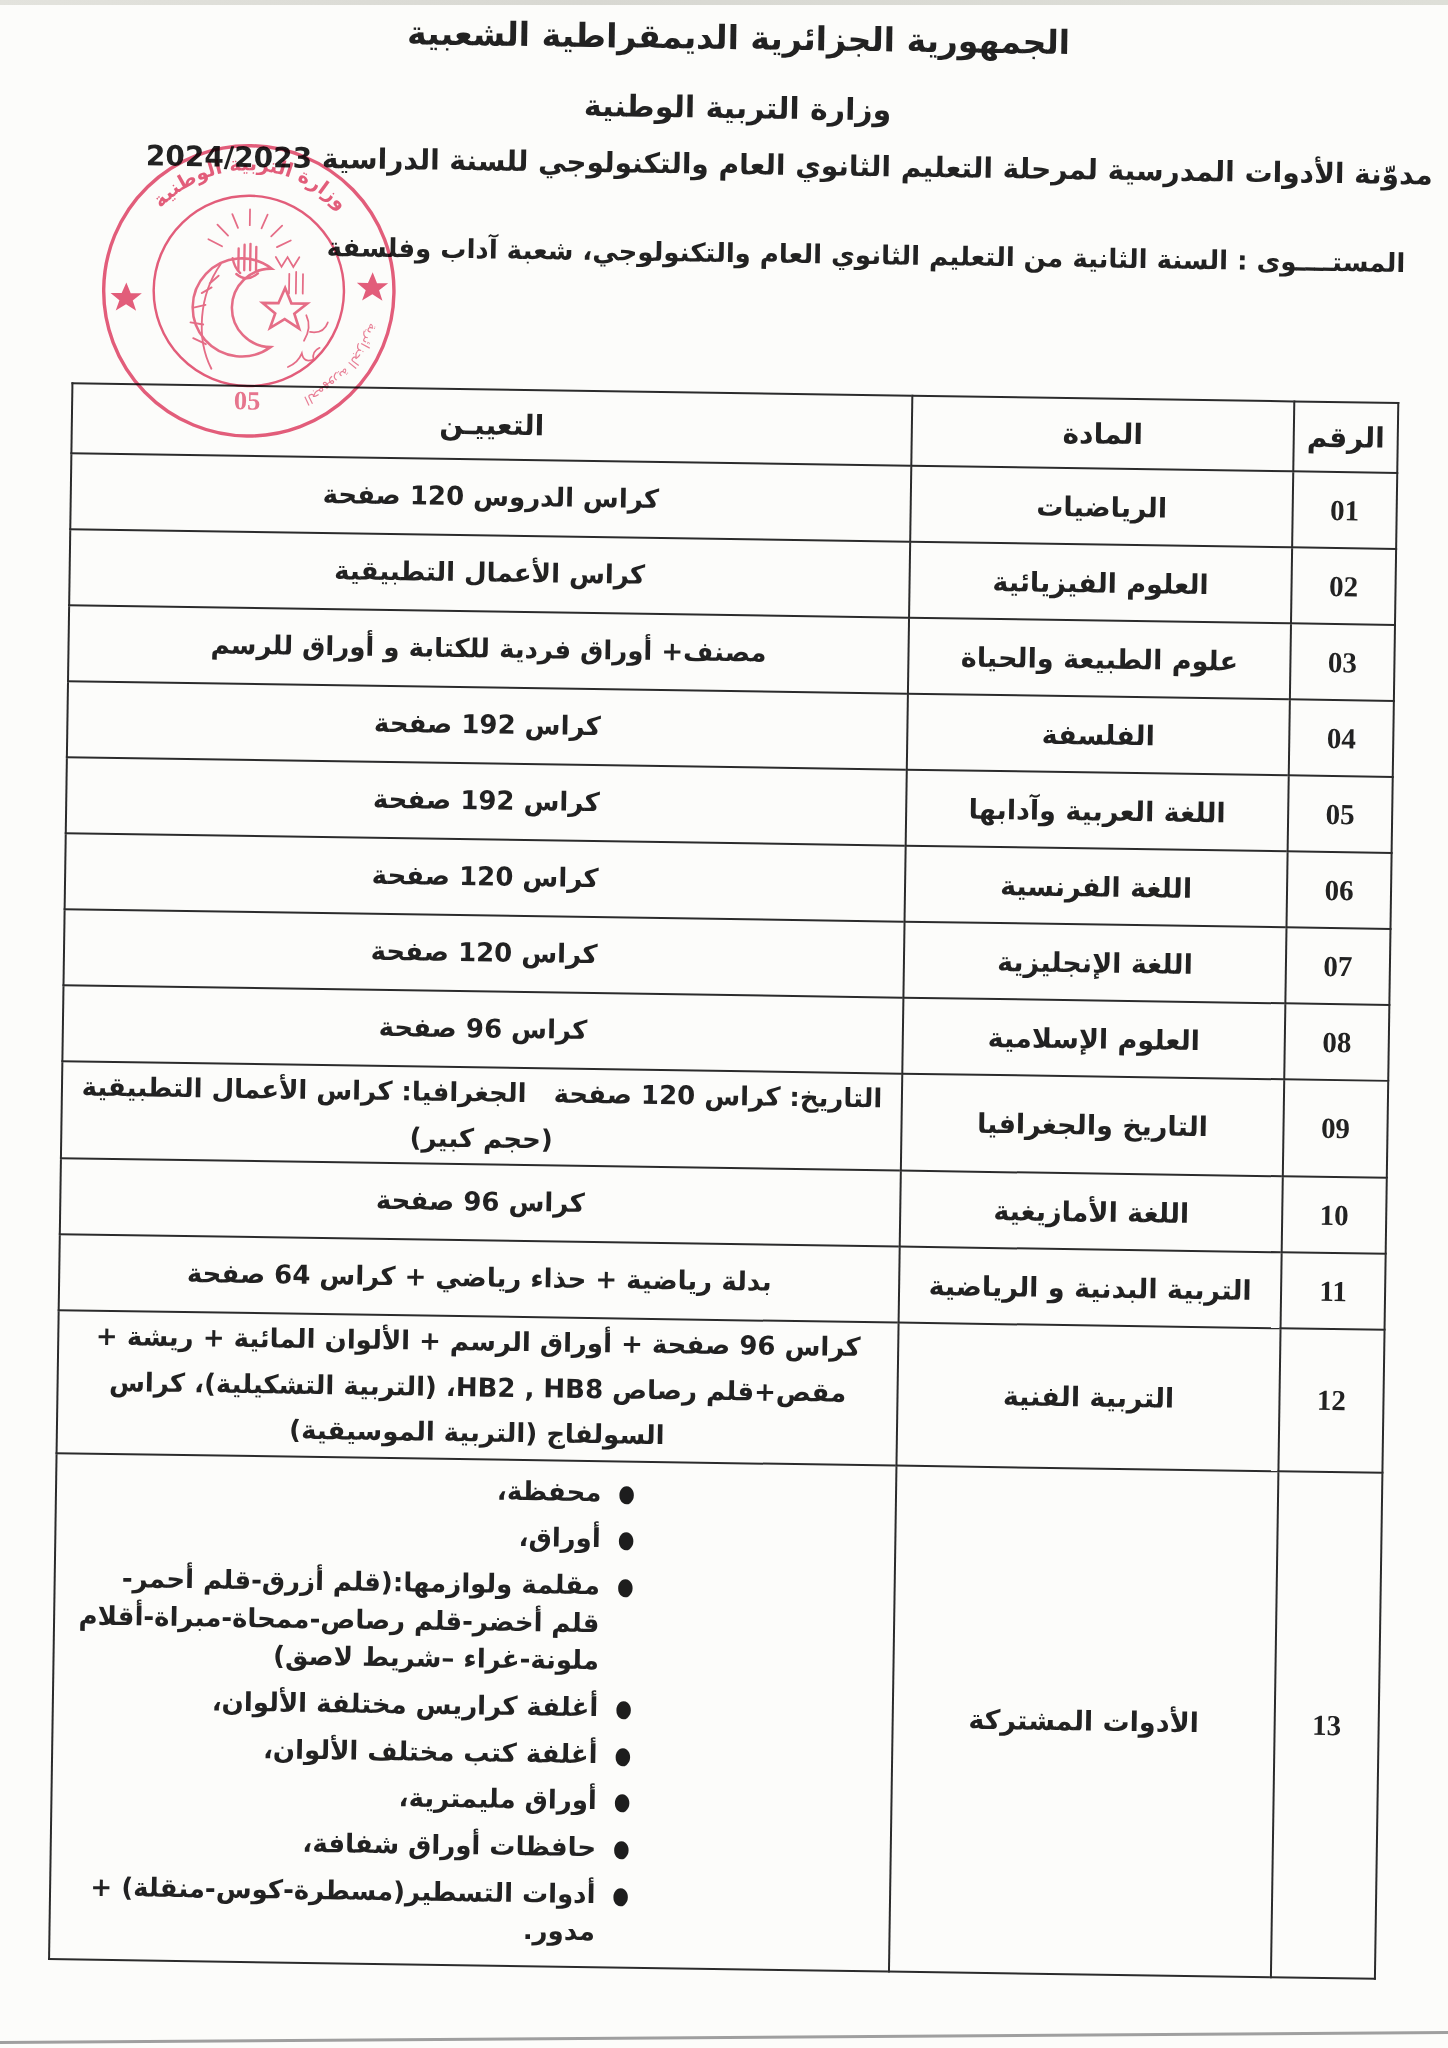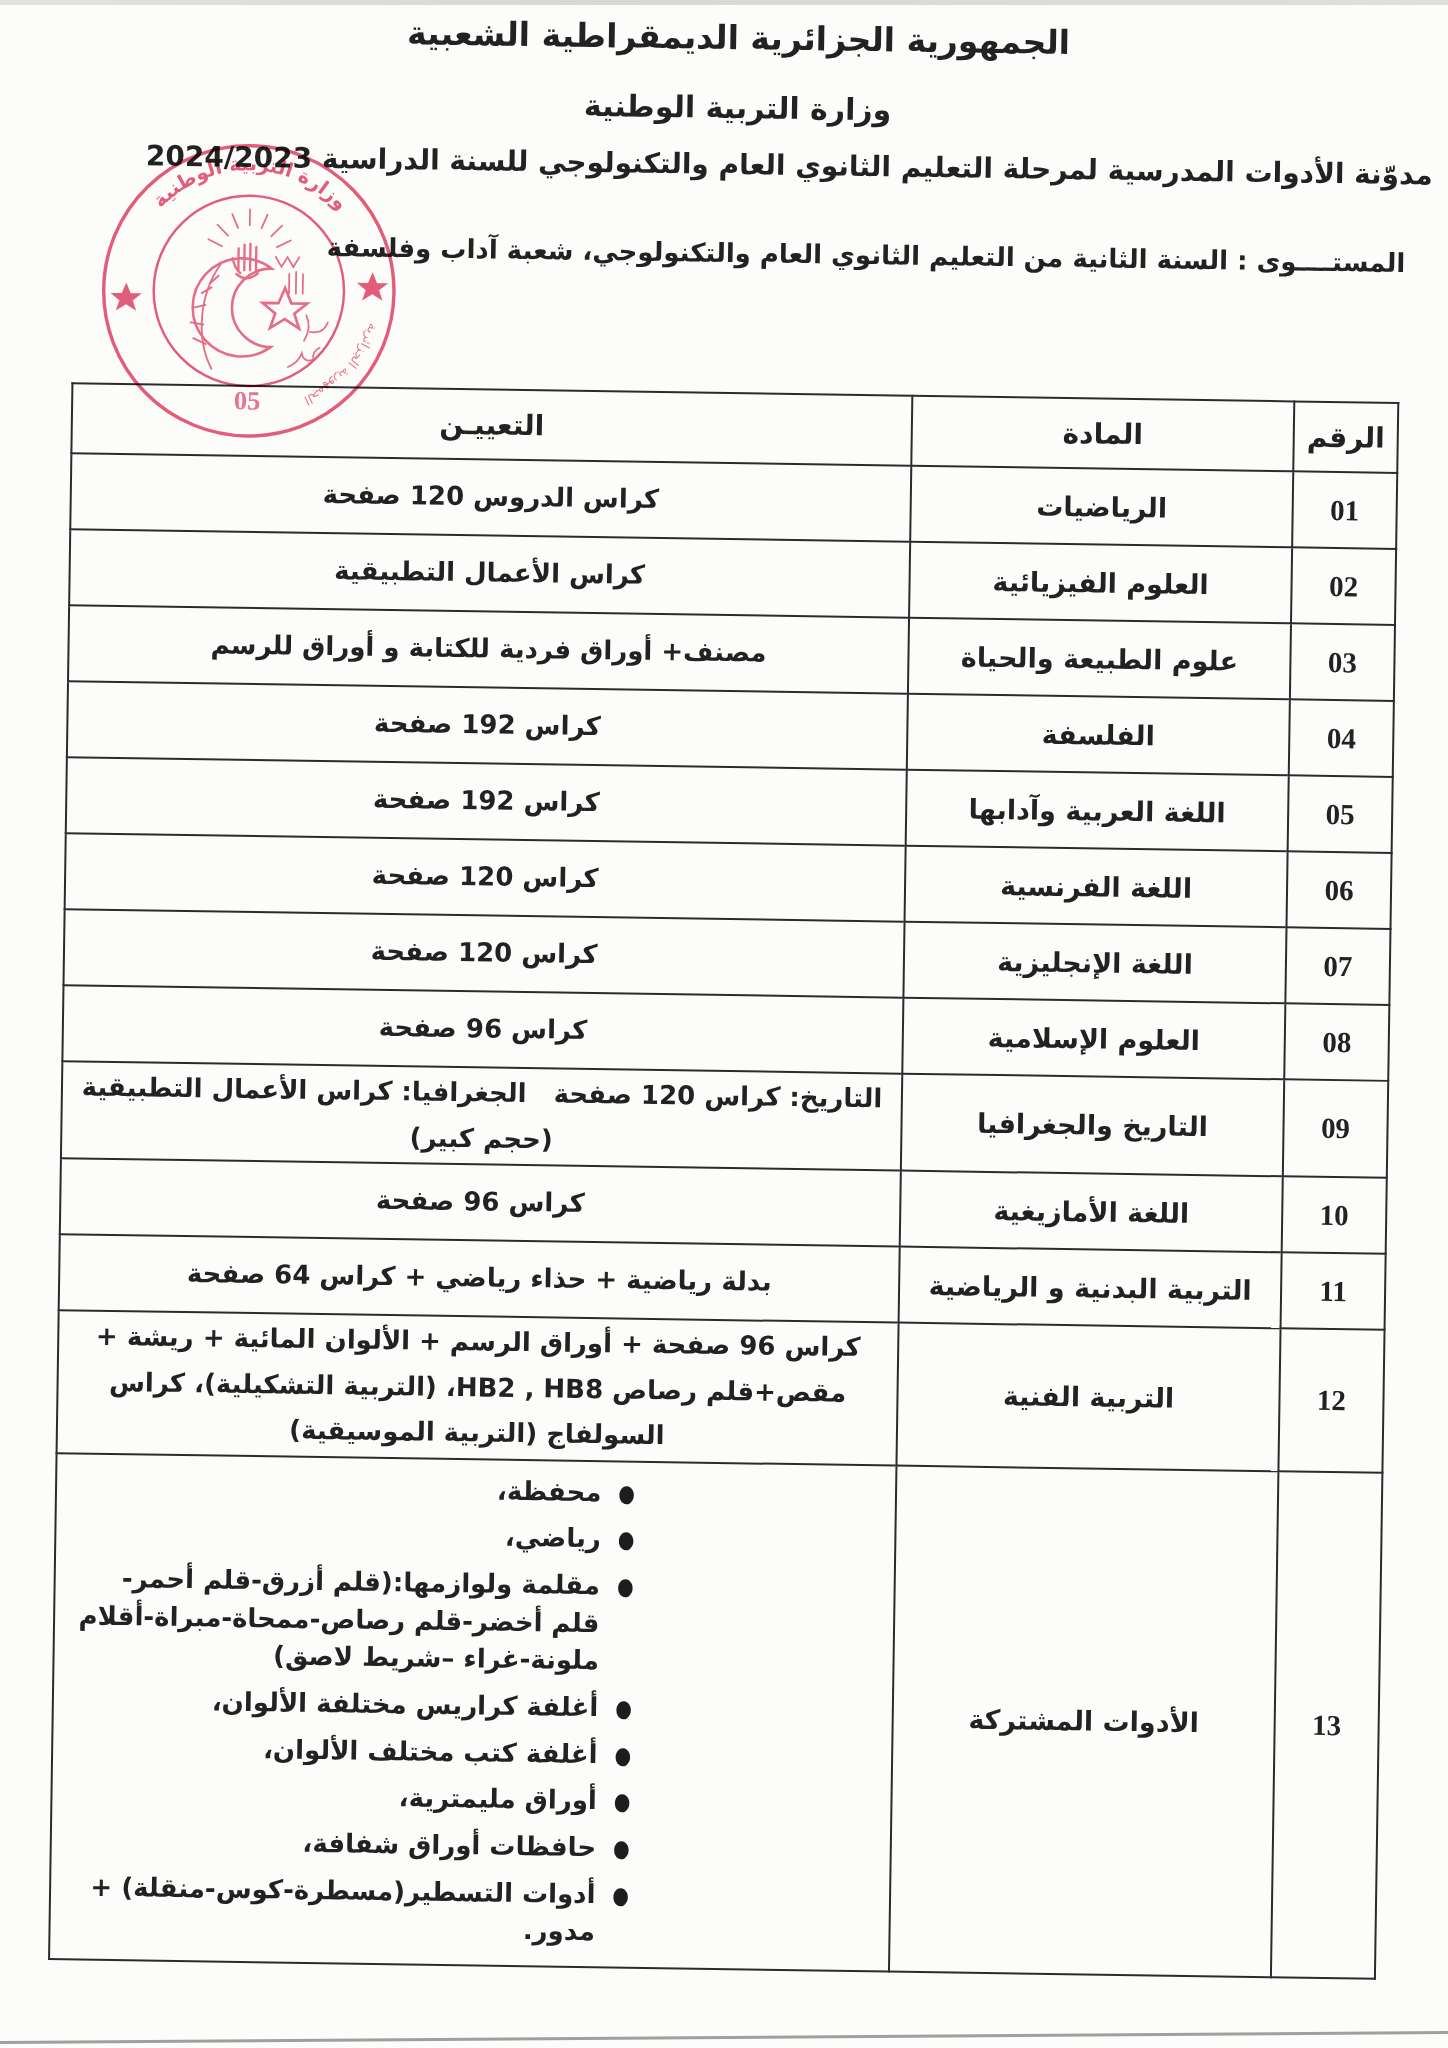--- a/index.html
+++ b/index.html
@@ -173,21 +173,21 @@
           <td class="c-num">13</td>
           <td class="c-sub">الأدوات المشتركة</td>
           <td class="c-des">
             <ul class="supplies-list">
               <li>
                 <span class="blt">●</span>
                 <span>محفظة،</span>
               </li>
               <li>
                 <span class="blt">●</span>
-                <span>رياضي،</span>
+                <span>أوراق،</span>
               </li>
               <li>
                 <span class="blt">●</span>
                 <span>مقلمة ولوازمها:(قلم أزرق-قلم أحمر-قلم أخضر-قلم رصاص-ممحاة-مبراة-أقلام ملونة-غراء –شريط لاصق)</span>
               </li>
               <li>
                 <span class="blt">●</span>
                 <span>أغلفة كراريس مختلفة الألوان،</span>
               </li>
               <li>

